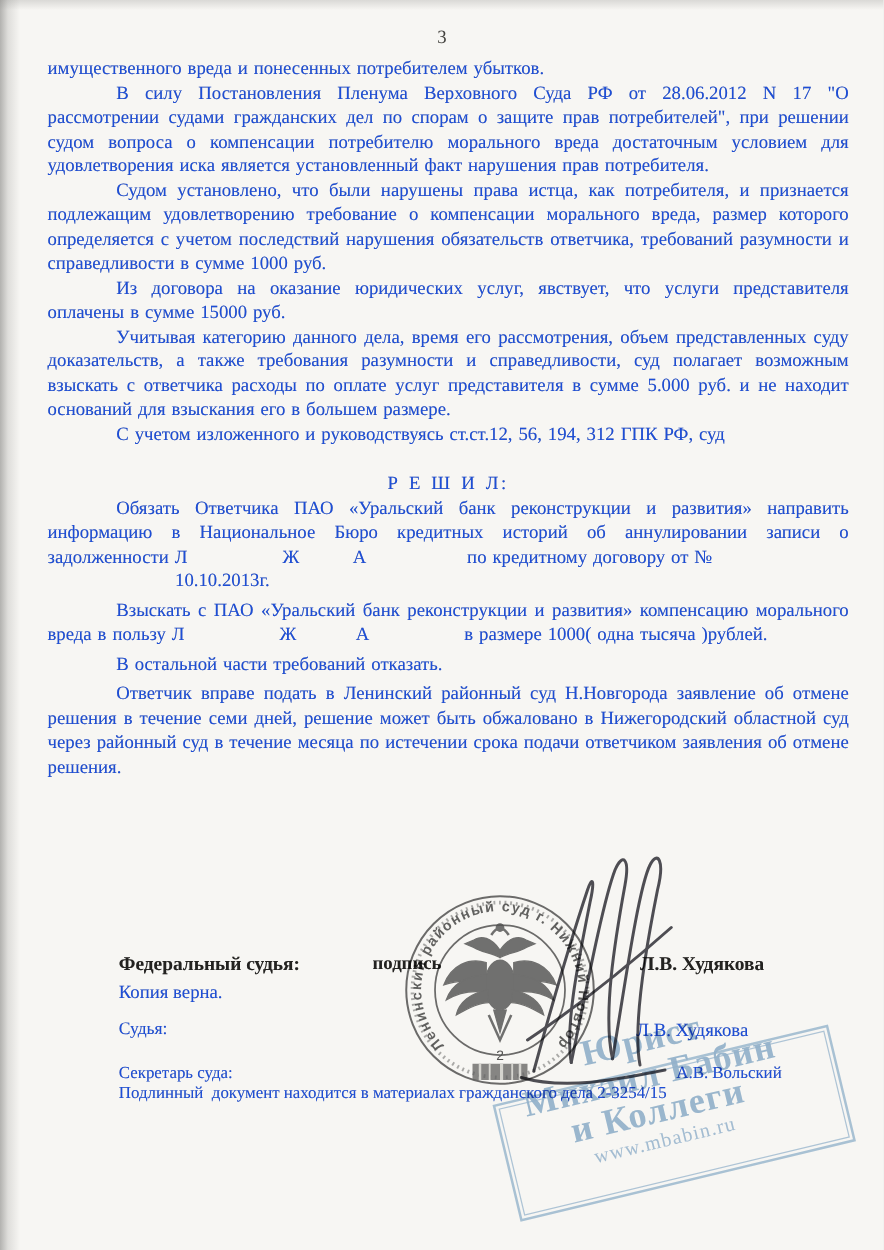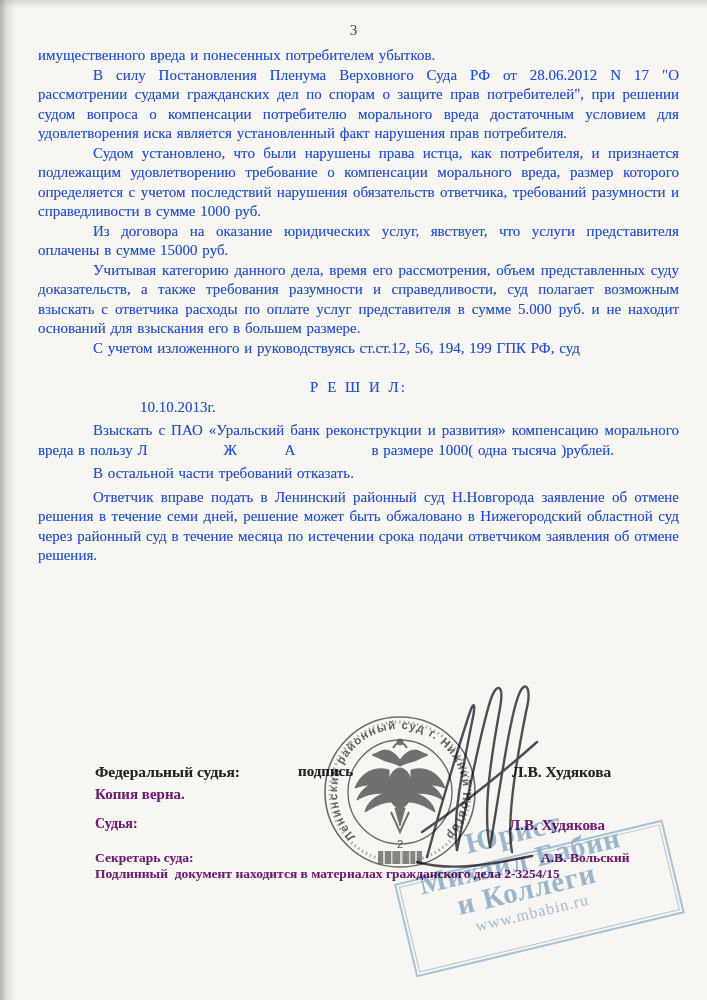--- a/index.html
+++ b/index.html
@@ -37,21 +37,21 @@
   .para{
     margin:0;text-align:justify;text-indent:55px;
     white-space:pre-wrap;word-spacing:1px;
   }
   .para.noindent{text-indent:0;}
   .para.center{text-align:center;text-indent:0;letter-spacing:2px;}
   .para.gap-before{margin-top:20px;}
   .para.date{text-align:left;text-indent:102px;}
   .para.gap-xs{margin-top:4px;}
   .sig-area{position:absolute;left:0;top:0;width:707px;height:1000px;z-index:3;}
-  .sig{position:absolute;white-space:pre;color:#701a75;text-shadow:0 0 0.4px rgba(40,40,40,0.3);font-weight:bold;}
+  .sig{position:absolute;white-space:pre;color:#1d4ed8;text-shadow:0 0 0.4px rgba(40,40,40,0.3);}
   .bold{font-weight:bold;color:#232220;}
   .fed-label{left:95px;top:763px;font-size:15.5px;}
   .sig-word{left:298px;top:763px;font-size:15px;}
   .fed-name{left:512px;top:763px;font-size:15.5px;}
   .copy-note{left:95px;top:786px;font-size:15px;}
   .judge-label{left:95px;top:816px;font-size:14px;}
   .judge-name{left:509px;top:817px;font-size:15px;}
   .sec-label{left:95px;top:850px;font-size:13.5px;}
   .sec-name{left:541px;top:850px;font-size:13.5px;}
   .orig-note{left:95px;top:866px;font-size:13.5px;}
@@ -91,22 +91,23 @@
   <div class="edge-top"></div>
 
   <div class="page-number">3</div>
 
   <div class="body-text" id="doc-body">
       <p class="para noindent">имущественного вреда и понесенных потребителем убытков.</p>
       <p class="para">В силу Постановления Пленума Верховного Суда РФ от 28.06.2012 N 17 "О рассмотрении судами гражданских дел по спорам о защите прав потребителей", при решении судом вопроса о компенсации потребителю морального вреда достаточным условием для удовлетворения иска является установленный факт нарушения прав потребителя.</p>
       <p class="para">Судом установлено, что были нарушены права истца, как потребителя, и признается подлежащим удовлетворению требование о компенсации морального вреда, размер которого определяется с учетом последствий нарушения обязательств ответчика, требований разумности и справедливости в сумме 1000 руб.</p>
       <p class="para">Из договора на оказание юридических услуг, явствует, что услуги представителя оплачены в сумме 15000 руб.</p>
       <p class="para">Учитывая категорию данного дела, время его рассмотрения, объем представленных суду доказательств, а также требования разумности и справедливости, суд полагает возможным взыскать с ответчика расходы по оплате услуг представителя в сумме 5.000 руб. и не находит оснований для взыскания его в большем размере.</p>
-      <p class="para">С учетом изложенного и руководствуясь ст.ст.12, 56, 194, 199 ГПК РФ, суд</p>
+      <p class="para">С учетом изложенного и руководствуясь ст.ст.12, 56, 194, 312 ГПК РФ, суд</p>
       <p class="para center gap-before">Р Е Ш И Л:</p>
+      <p class="para">Обязать Ответчика ПАО «Уральский банк реконструкции и развития» направить информацию в Национальное Бюро кредитных историй об аннулировании записи о задолженности Л                Ж         А                 по кредитному договору от №</p>
       <p class="para date">10.10.2013г.</p>
       <p class="para gap-xs">Взыскать с ПАО «Уральский банк реконструкции и развития» компенсацию морального вреда в пользу Л                Ж          А                в размере 1000( одна тысяча )рублей.</p>
       <p class="para gap-xs">В остальной части требований отказать.</p>
       <p class="para gap-xs">Ответчик вправе подать в Ленинский районный суд Н.Новгорода заявление об отмене решения в течение семи дней, решение может быть обжаловано в Нижегородский областной суд через районный суд в течение месяца по истечении срока подачи ответчиком заявления об отмене решения.</p>
     </div>
 
   <div class="sig-area">
     <span class="sig bold fed-label">Федеральный судья:</span>
     <span class="sig bold sig-word">подпись</span>
     <span class="sig bold fed-name">Л.В. Худякова</span>

